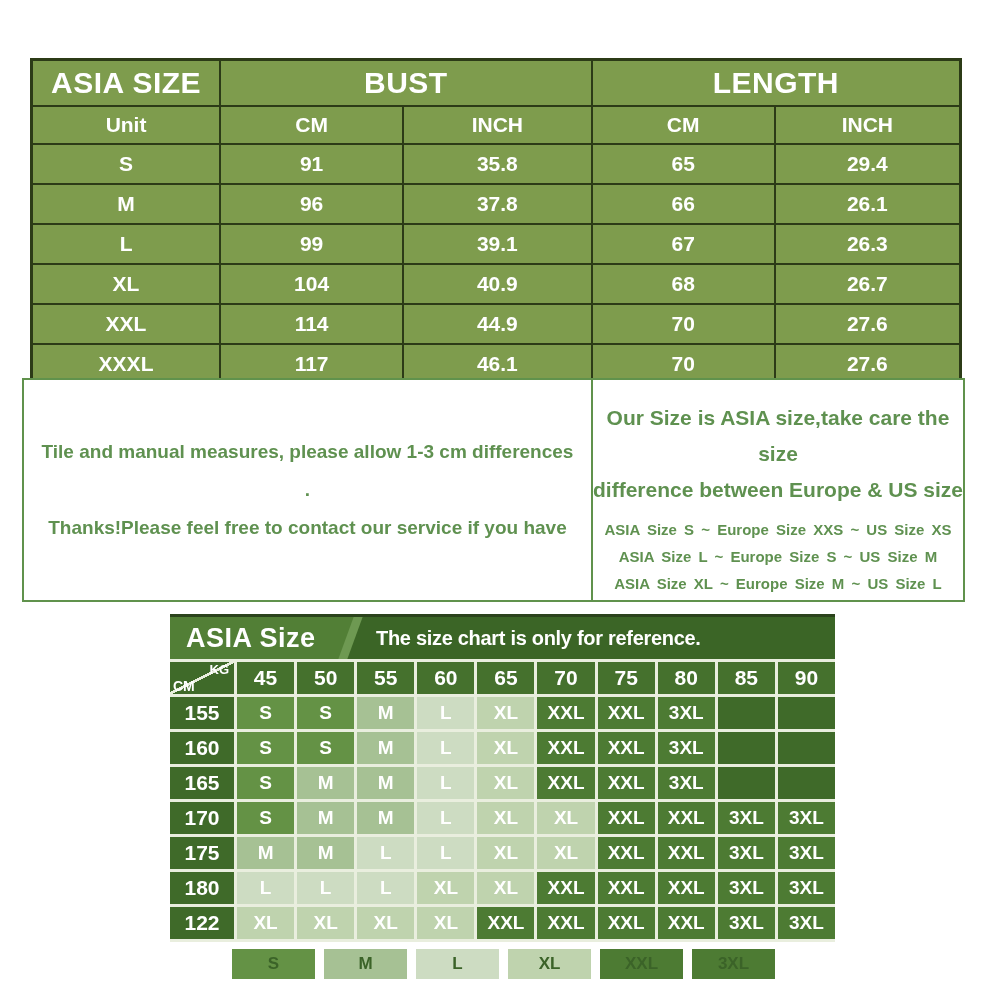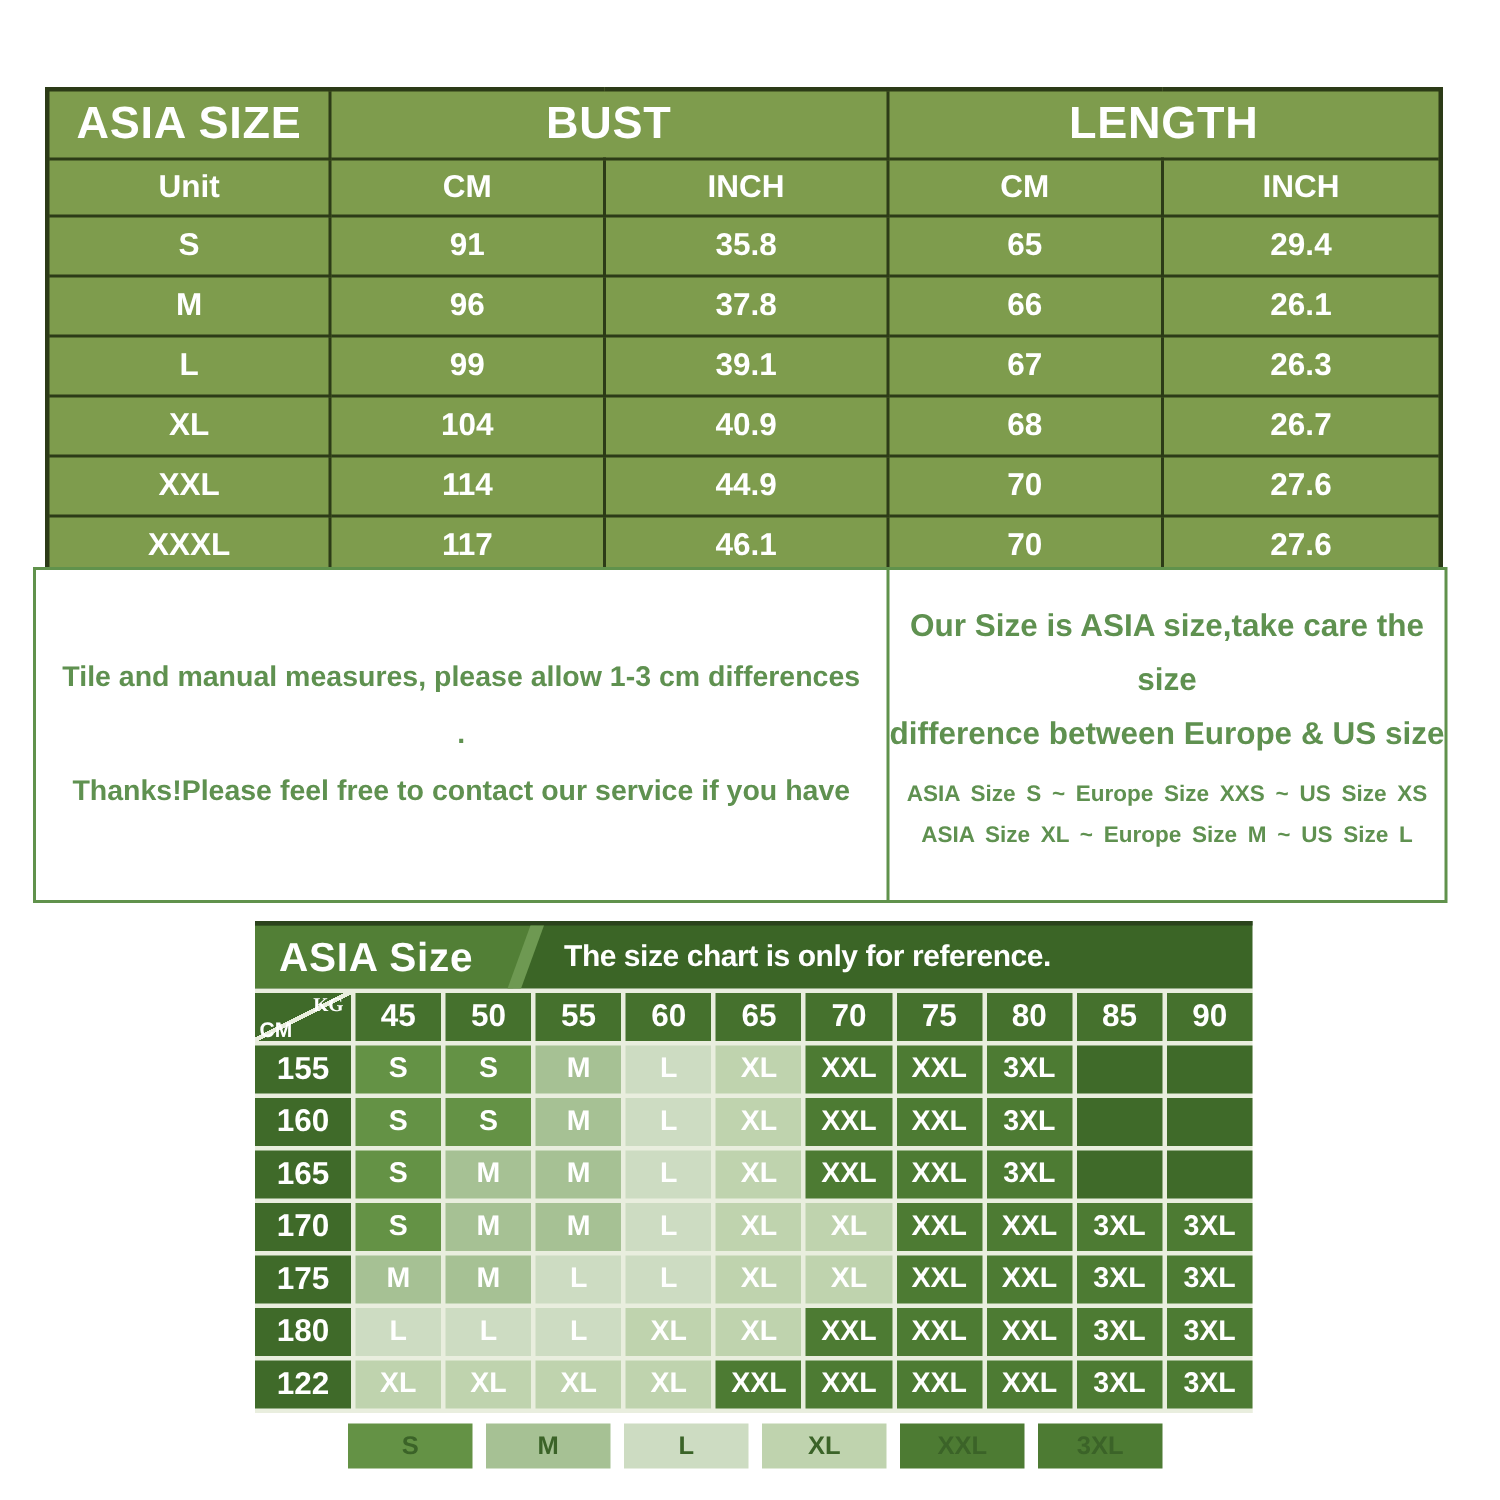--- a/index.html
+++ b/index.html
@@ -87,21 +87,21 @@
   .cell.cmcol{background:var(--chart-dark2);font-size:21px;}
   .cell.empty{background:var(--chart-dark2);}
   .cell.diag{
     background-color:var(--chart-dark2);position:relative;
     background-image:linear-gradient(to bottom right,
       rgba(0,0,0,0) calc(50% - 2px),
       var(--grid-line) calc(50% - 2px),
       var(--grid-line) calc(50% + 1px),
       rgba(0,0,0,0) calc(50% + 1px));
   }
-  .diag .kg{position:absolute;top:0px;right:5px;font-size:13px;font-family:Liberation Serif, serif;}
+  .diag .kg{position:absolute;top:0px;right:5px;font-size:13px;}
   .diag .cm{position:absolute;bottom:0px;left:3px;font-size:14px;}
   .legend{display:flex;margin:7px 0 0 62px;gap:9px;}
   .sw{
     width:83px;height:30px;display:flex;align-items:center;justify-content:center;
     font-weight:bold;font-size:17px;color:var(--legend-text);
   }
 </style>
 </head>
 <body>
 
@@ -176,20 +176,21 @@
   <div class="notes-wrap">
     <div class="note-left" id="note-left">
         <div>Tile and manual measures, please allow 1-3 cm differences .</div>
         <div>Thanks!Please feel free to contact our service if you have</div>
       </div>
     <div class="note-right">
       <div class="note-title">Our Size is ASIA size,take care the size</div>
       <div class="note-title">difference between Europe &amp; US size</div>
       <div class="note-mappings" id="note-mappings">
           <div class="mapping">ASIA Size S ~ Europe Size XXS ~ US Size XS</div>
+          <div class="mapping">ASIA Size L ~ Europe Size S ~ US Size M</div>
           <div class="mapping">ASIA Size XL ~ Europe Size M ~ US Size L</div>
         </div>
     </div>
   </div>
 
   <div class="chart">
     <div class="band">
       <div class="band-left"></div>
       <div class="band-stripe"></div>
       <span class="band-title">ASIA Size</span>

